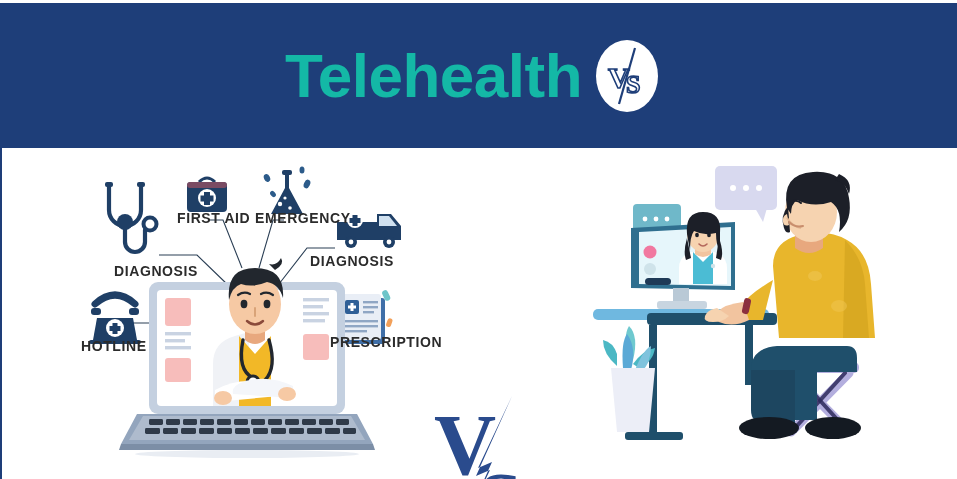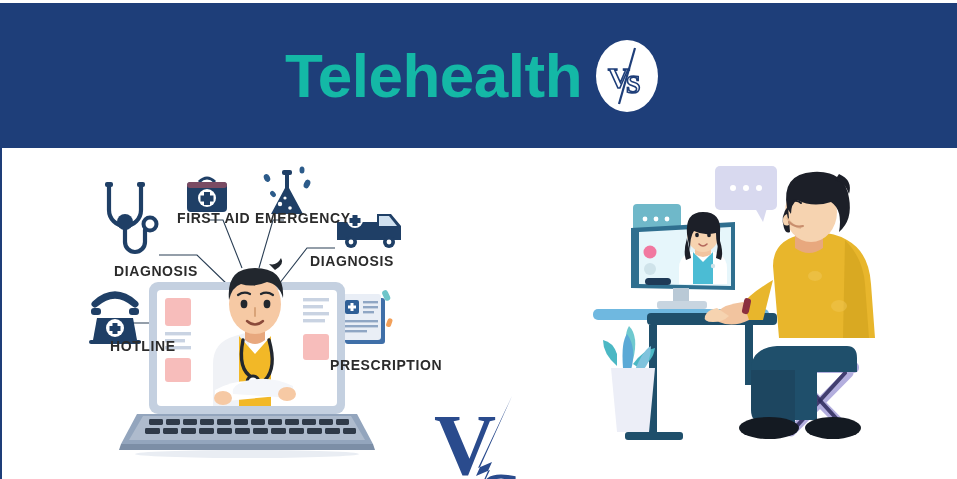--- a/index.html
+++ b/index.html
@@ -229,22 +229,22 @@
         </g>
         <path d="M34 286 L286 286 L288 292 L32 292 Z" fill="#7c8ea6"></path>
         <ellipse cx="160" cy="296" rx="112" ry="4" fill="#e9edf3"></ellipse>
       </g>
     </svg>
 
     <div class="lbl" style="left:112px;top:115px;">DIAGNOSIS</div>
     <div class="lbl" style="left:175px;top:62px;">FIRST AID</div>
     <div class="lbl" style="left:253px;top:62px;">EMERGENCY</div>
     <div class="lbl" style="left:308px;top:105px;">DIAGNOSIS</div>
-    <div class="lbl" style="left:108px;top:190px;">HOTLINE</div>
-    <div class="lbl" style="left:328px;top:186px;margin-top:23px;">PRESCRIPTION</div>
+    <div class="lbl" style="left:79px;top:190px;">HOTLINE</div>
+    <div class="lbl" style="left:328px;top:186px;">PRESCRIPTION</div>
 
     <svg id="center-vs" viewBox="0 0 110 145" width="110" height="145">
       <text x="2" y="78" font-family="Liberation Serif, serif" font-size="86" font-weight="bold" fill="#2a4b8d">V</text>
       <text x="46" y="132" font-family="Liberation Serif, serif" font-size="80" font-weight="bold" fill="#2a4b8d">S</text>
       <path d="M80 0 L46 72 L60 66 L26 142 L58 74 L44 80 Z" fill="#2a4b8d"></path>
     </svg>
 
     <svg class="scene" style="left:585px;top:8px;" width="320" height="300" viewBox="0 0 320 300">
 
       <g>

